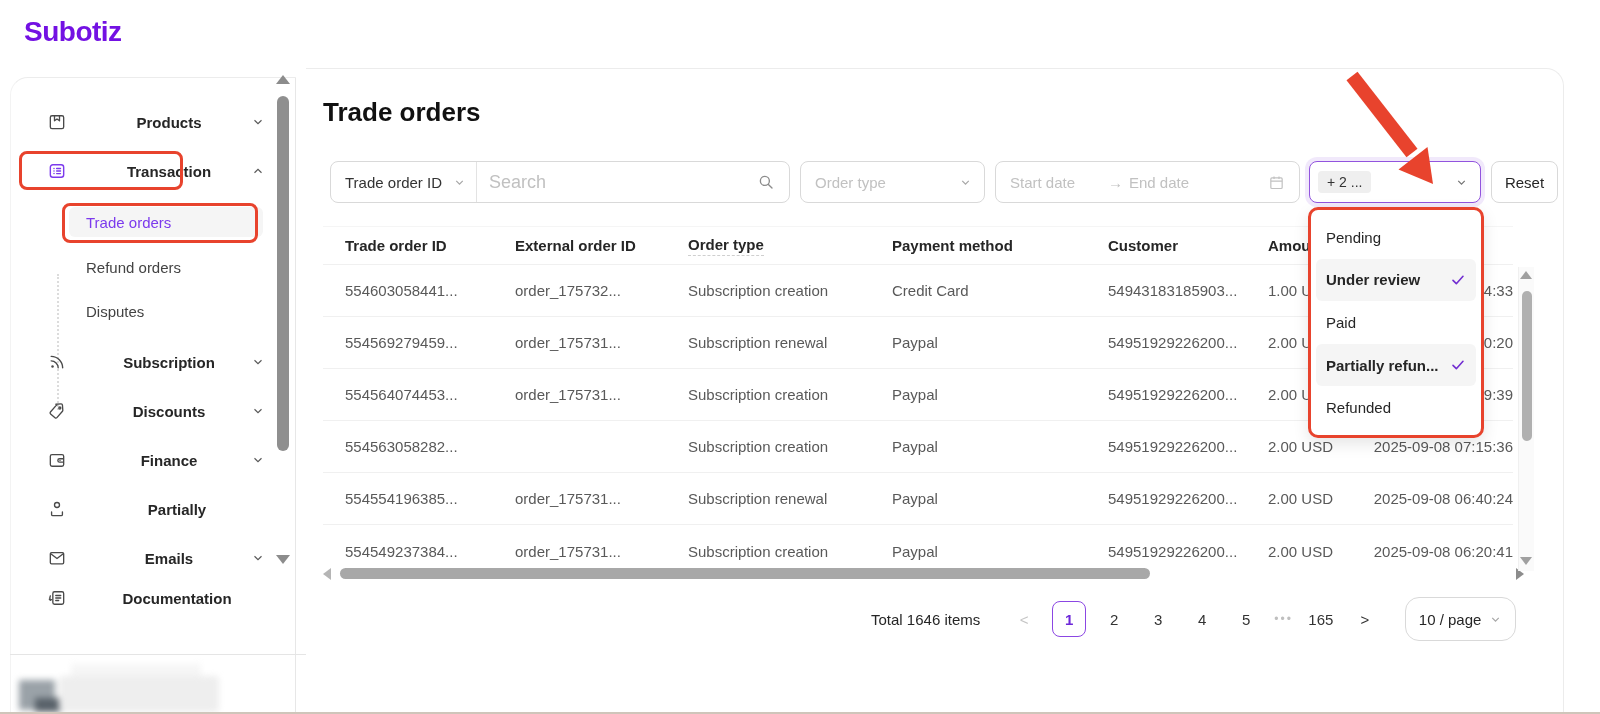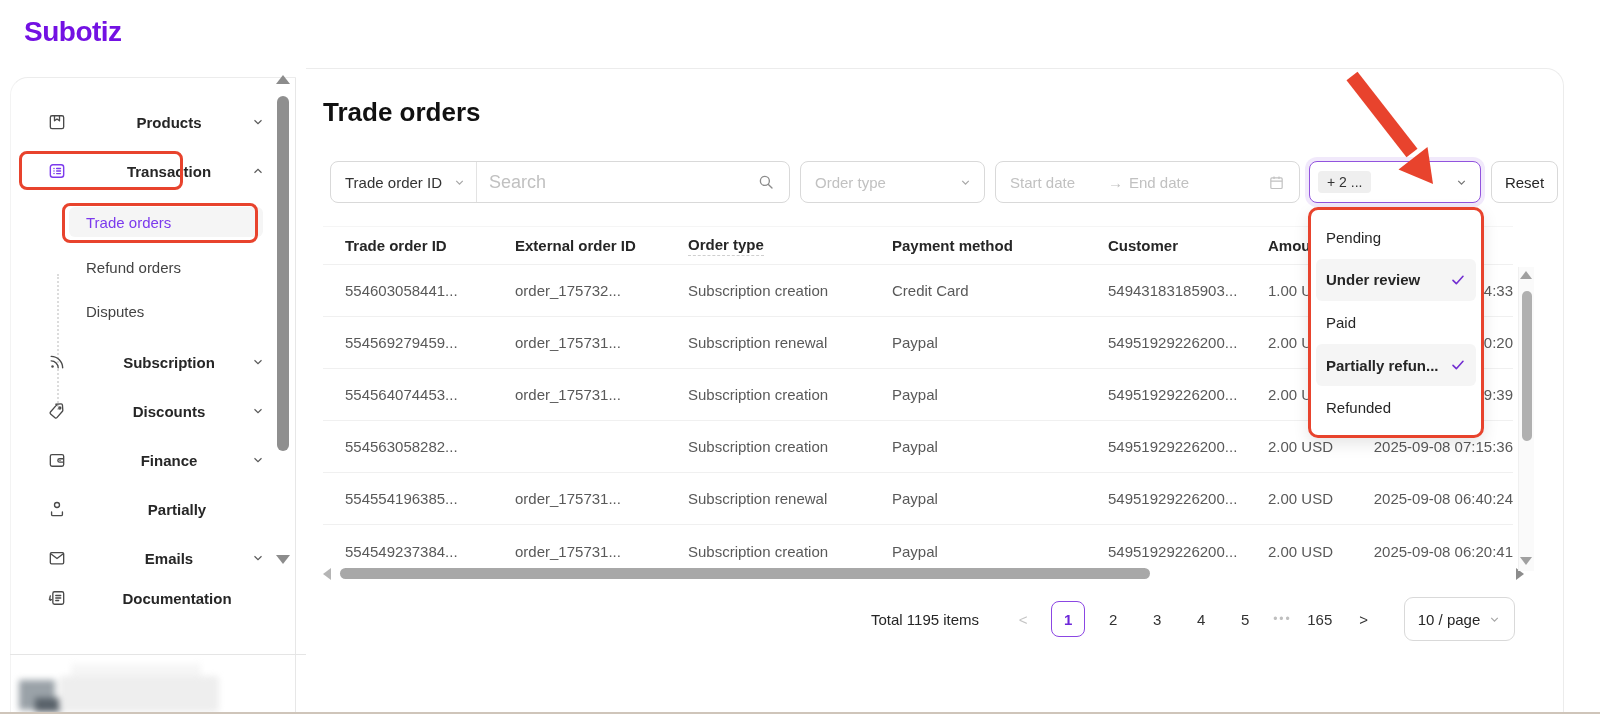--- a/index.html
+++ b/index.html
@@ -82,21 +82,21 @@
   .vscroll { left:1212px; top:198px; width:16px; height:304px; background:#fafafa; border-left:1px solid #f0f0f0; }
   .v-thumb { position:absolute; left:3px; top:24px; width:10px; height:150px; background:#b0b0b0; border-radius:5px; }
 
   
   .pager { left:565px; top:528px; width:676px; height:44px; display:flex; align-items:center; }
   .pg-total { font-size:15px; color:#262626; margin-right:22px; }
   .pg-item { min-width:32px; height:36px; display:flex; align-items:center; justify-content:center; font-size:15px; color:#333; margin:0 6px; cursor:pointer; border-radius:8px; }
   .pg-item.disabled { color:#c4c4c4; cursor:default; }
   .pg-item.active { border:1.5px solid #8b46e3; color:#6d28d9; font-weight:600; width:34px; }
   .pg-ellipsis { color:#bfbfbf; font-size:12px; letter-spacing:2px; margin:0 6px; }
-  .pg-size { margin-left:18px; height:44px; border:1px solid #d9d9d9; border-radius:9px; display:flex; align-items:center; padding:0 13px; font-size:15px; color:#262626; cursor:pointer; }
+  .pg-size { margin-left:18px; height:44px; border:1px solid #d9d9d9; border-radius:14px; display:flex; align-items:center; padding:0 13px; font-size:15px; color:#262626; cursor:pointer; }
   .pg-size .chev { margin-left:8px; }
 
   
   .dropdown { left:1308px; top:207px; width:176px; height:231px; background:#fff; border:3px solid #e8432d; border-radius:10px;
     box-shadow:0 6px 16px rgba(0,0,0,.10); padding:6px 5px; display:flex; flex-direction:column; z-index:30; }
   .dd-opt { height:43px; border-radius:6px; display:flex; align-items:center; padding:0 10px; font-size:15px; color:#262626; cursor:pointer; }
   .dd-opt.selected { background:#f5f5f5; font-weight:700; }
   .dd-check { width:16px; height:16px; margin-left:auto; color:#722ed1; }
 
   
@@ -394,21 +394,21 @@
       <div class="abs" style="left:1px; top:4px;">
           <div class="tri-up" style="border-left-width:6px;border-right-width:6px;border-bottom-width:8px;border-bottom-color:#a0a0a0;"></div>
         </div>
       <div class="v-thumb"></div>
       <div class="abs" style="left:1px; top:290px;">
           <div class="tri-down" style="border-left-width:6px;border-right-width:6px;border-top-width:8px;border-top-color:#a0a0a0;"></div>
         </div>
     </div>
 
     <div class="abs pager">
-      <span class="pg-total">Total 1195 items</span>
+      <span class="pg-total">Total 1646 items</span>
       <span class="pg-item disabled">&lt;</span>
       <span class="pg-item active">1</span>
       <span class="pg-item">2</span>
       <span class="pg-item">3</span>
       <span class="pg-item">4</span>
       <span class="pg-item">5</span>
       <span class="pg-ellipsis">•••</span>
       <span class="pg-item">165</span>
       <span class="pg-item">&gt;</span>
       <span class="pg-size">

